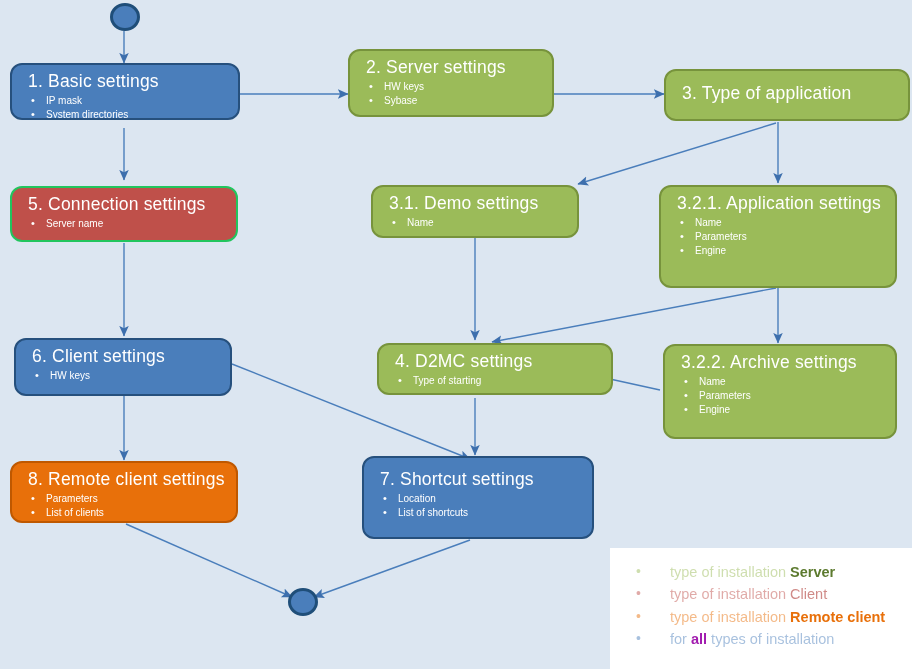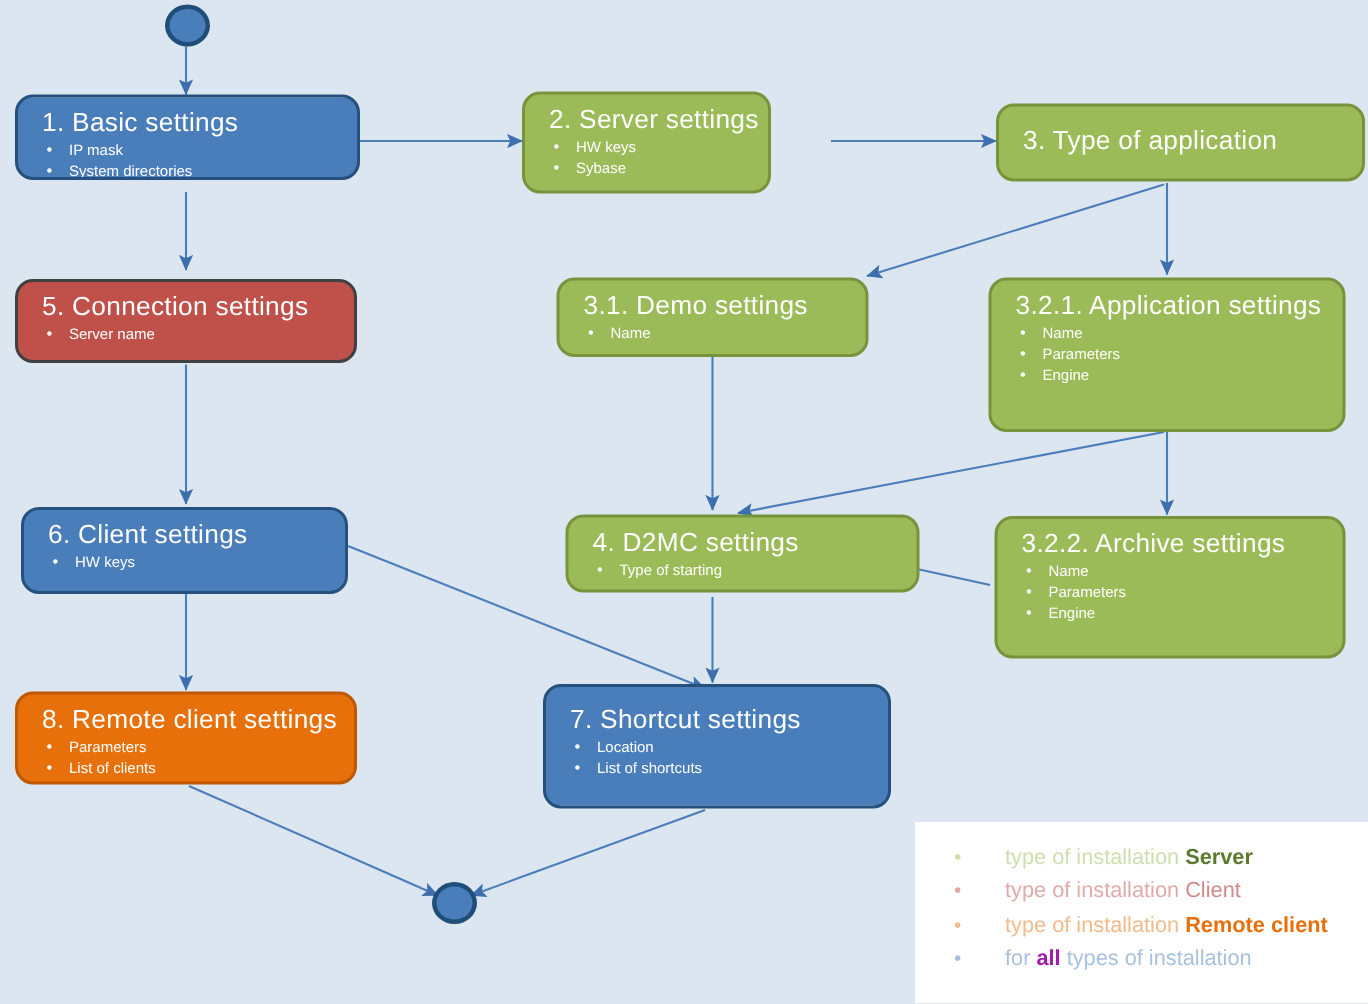--- a/index.html
+++ b/index.html
@@ -58,21 +58,21 @@
   .blue {
     background: linear-gradient(to bottom, #4a7ebb 0%, #4a7ebb 100%);
     border: 2px solid #26507d;
   }
   .green {
     background: #9bbb59;
     border: 2px solid #77933c;
   }
   .red {
     background: #bf504a;
-    border: 2px solid #404040;
+    border: 2px solid #22c55e;
   }
   .orange {
     background: #e8700a;
     border: 2px solid #bf5800;
   }
   
   .terminator {
     position: absolute;
     border-radius: 50%;
     background: #4a7ebb;
@@ -161,21 +161,21 @@
   <div class="terminator" style="left:288px; top:588px; width:30px; height:28px;"></div>
 
   <div class="node blue" style="left:10px; top:63px; width:230px; height:57px;">
     <div class="title">1. Basic  settings</div>
     <ul>
       <li>IP mask</li>
       <li>System directories</li>
     </ul>
   </div>
 
-  <div class="node green" style="left:348px; top:61px; width:166px; height:68px;">
+  <div class="node green" style="left:348px; top:49px; width:206px; height:68px;">
     <div class="title">2. Server settings</div>
     <ul>
       <li>HW keys</li>
       <li>Sybase</li>
     </ul>
   </div>
 
   <div class="node green" style="left:664px; top:69px; width:246px; height:52px; display:flex; align-items:center;">
     <div class="title">3. Type of application</div>
   </div>

